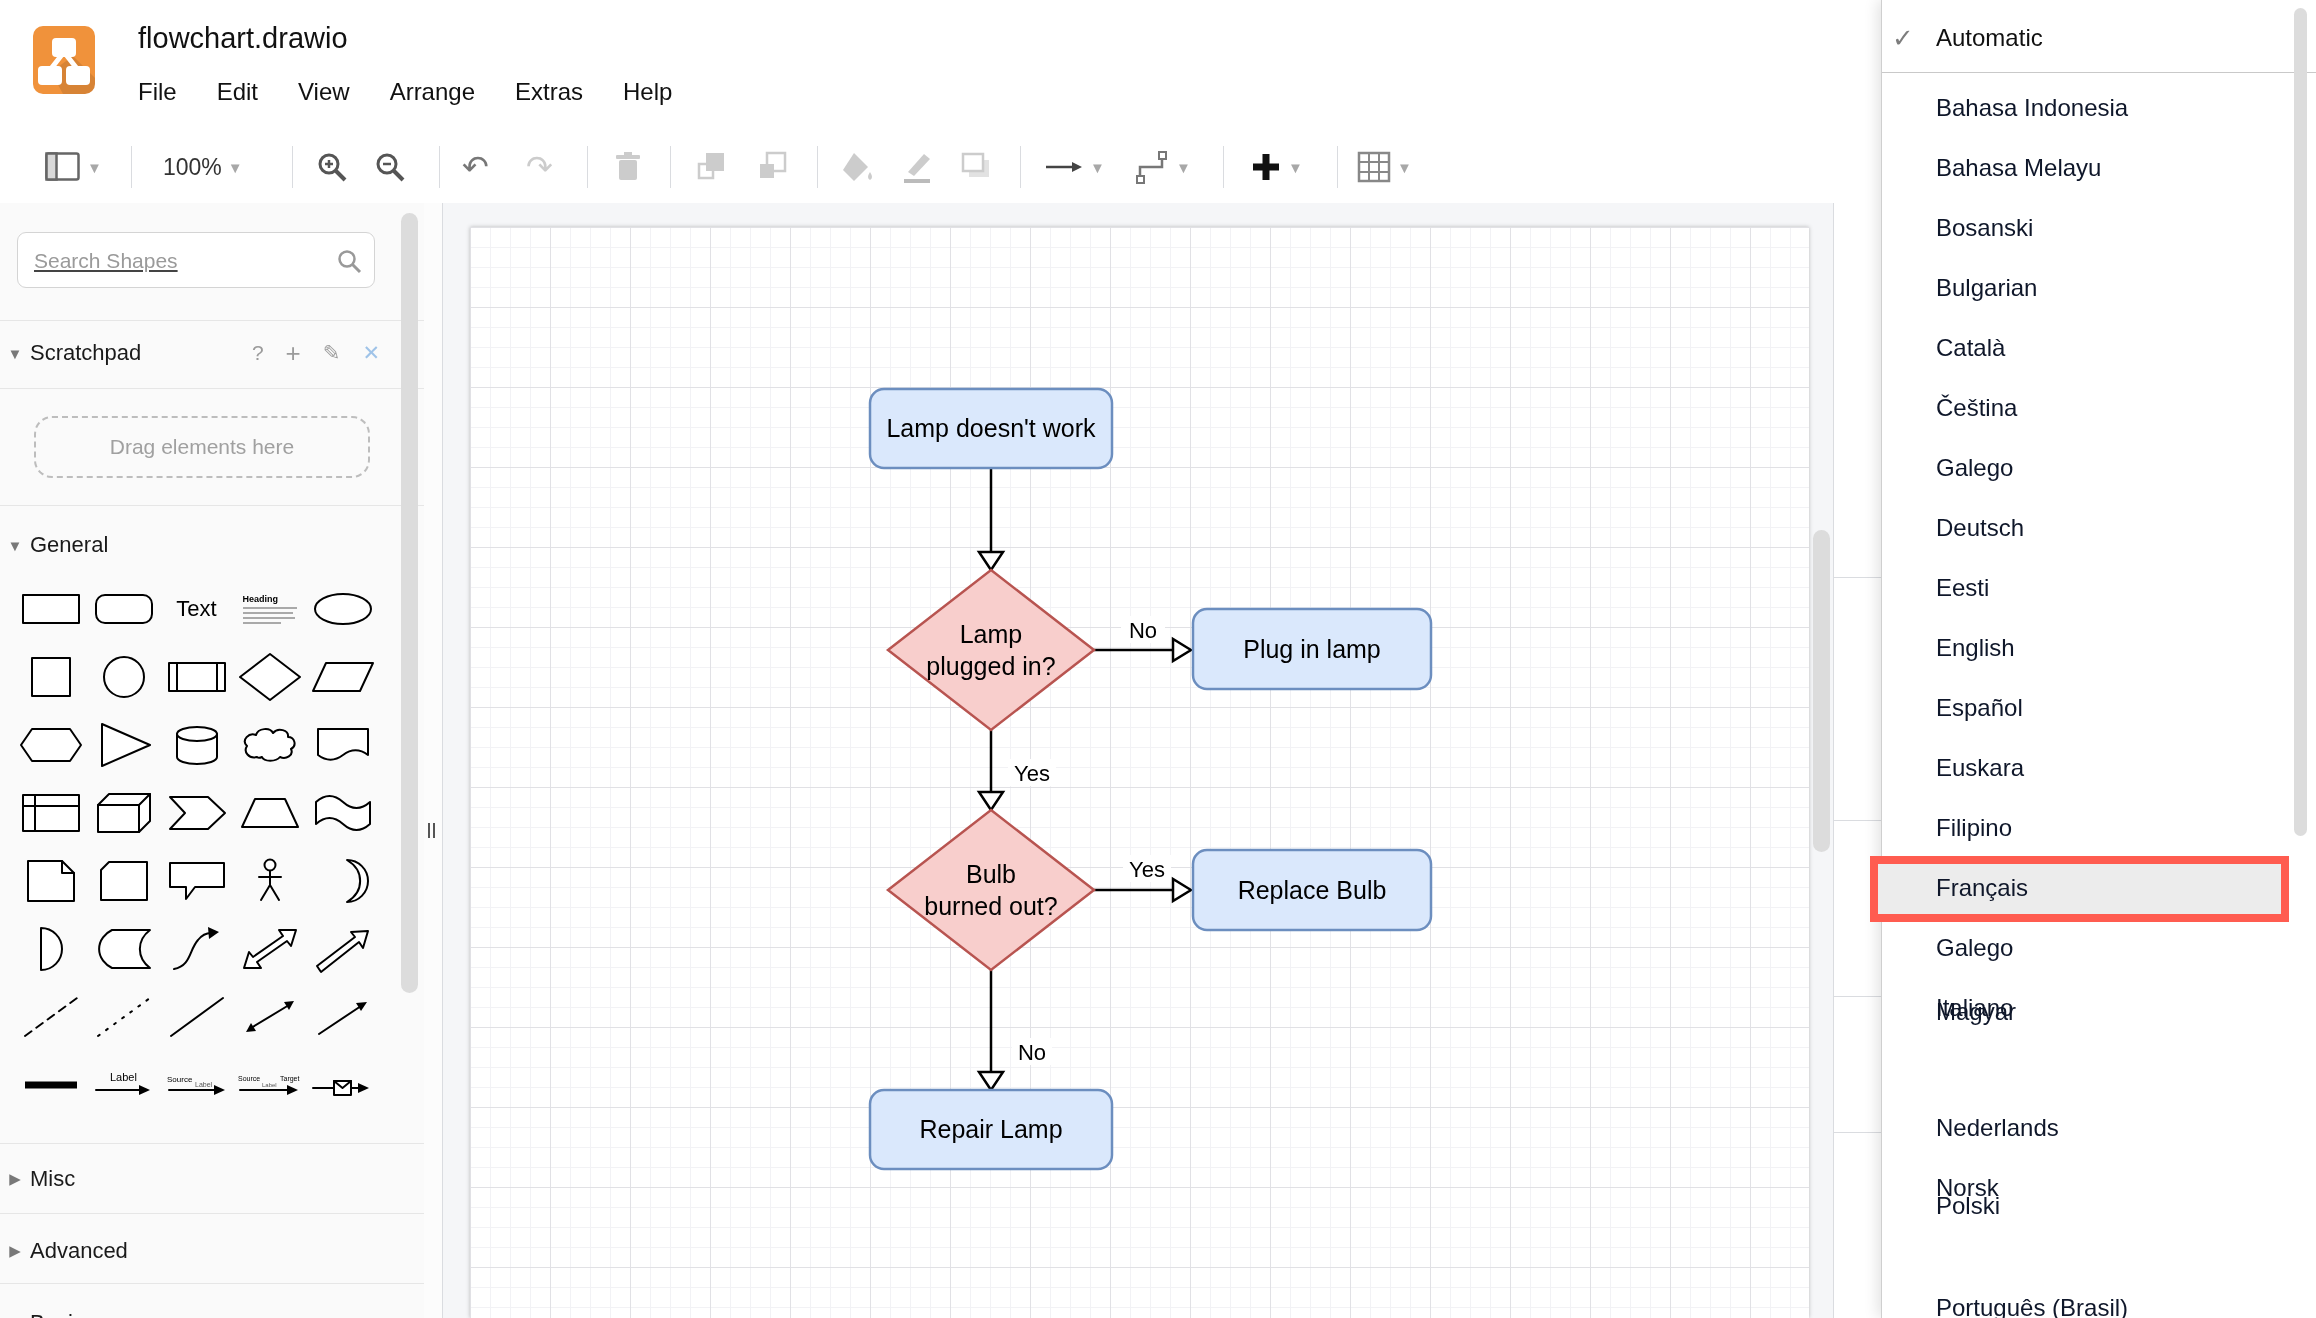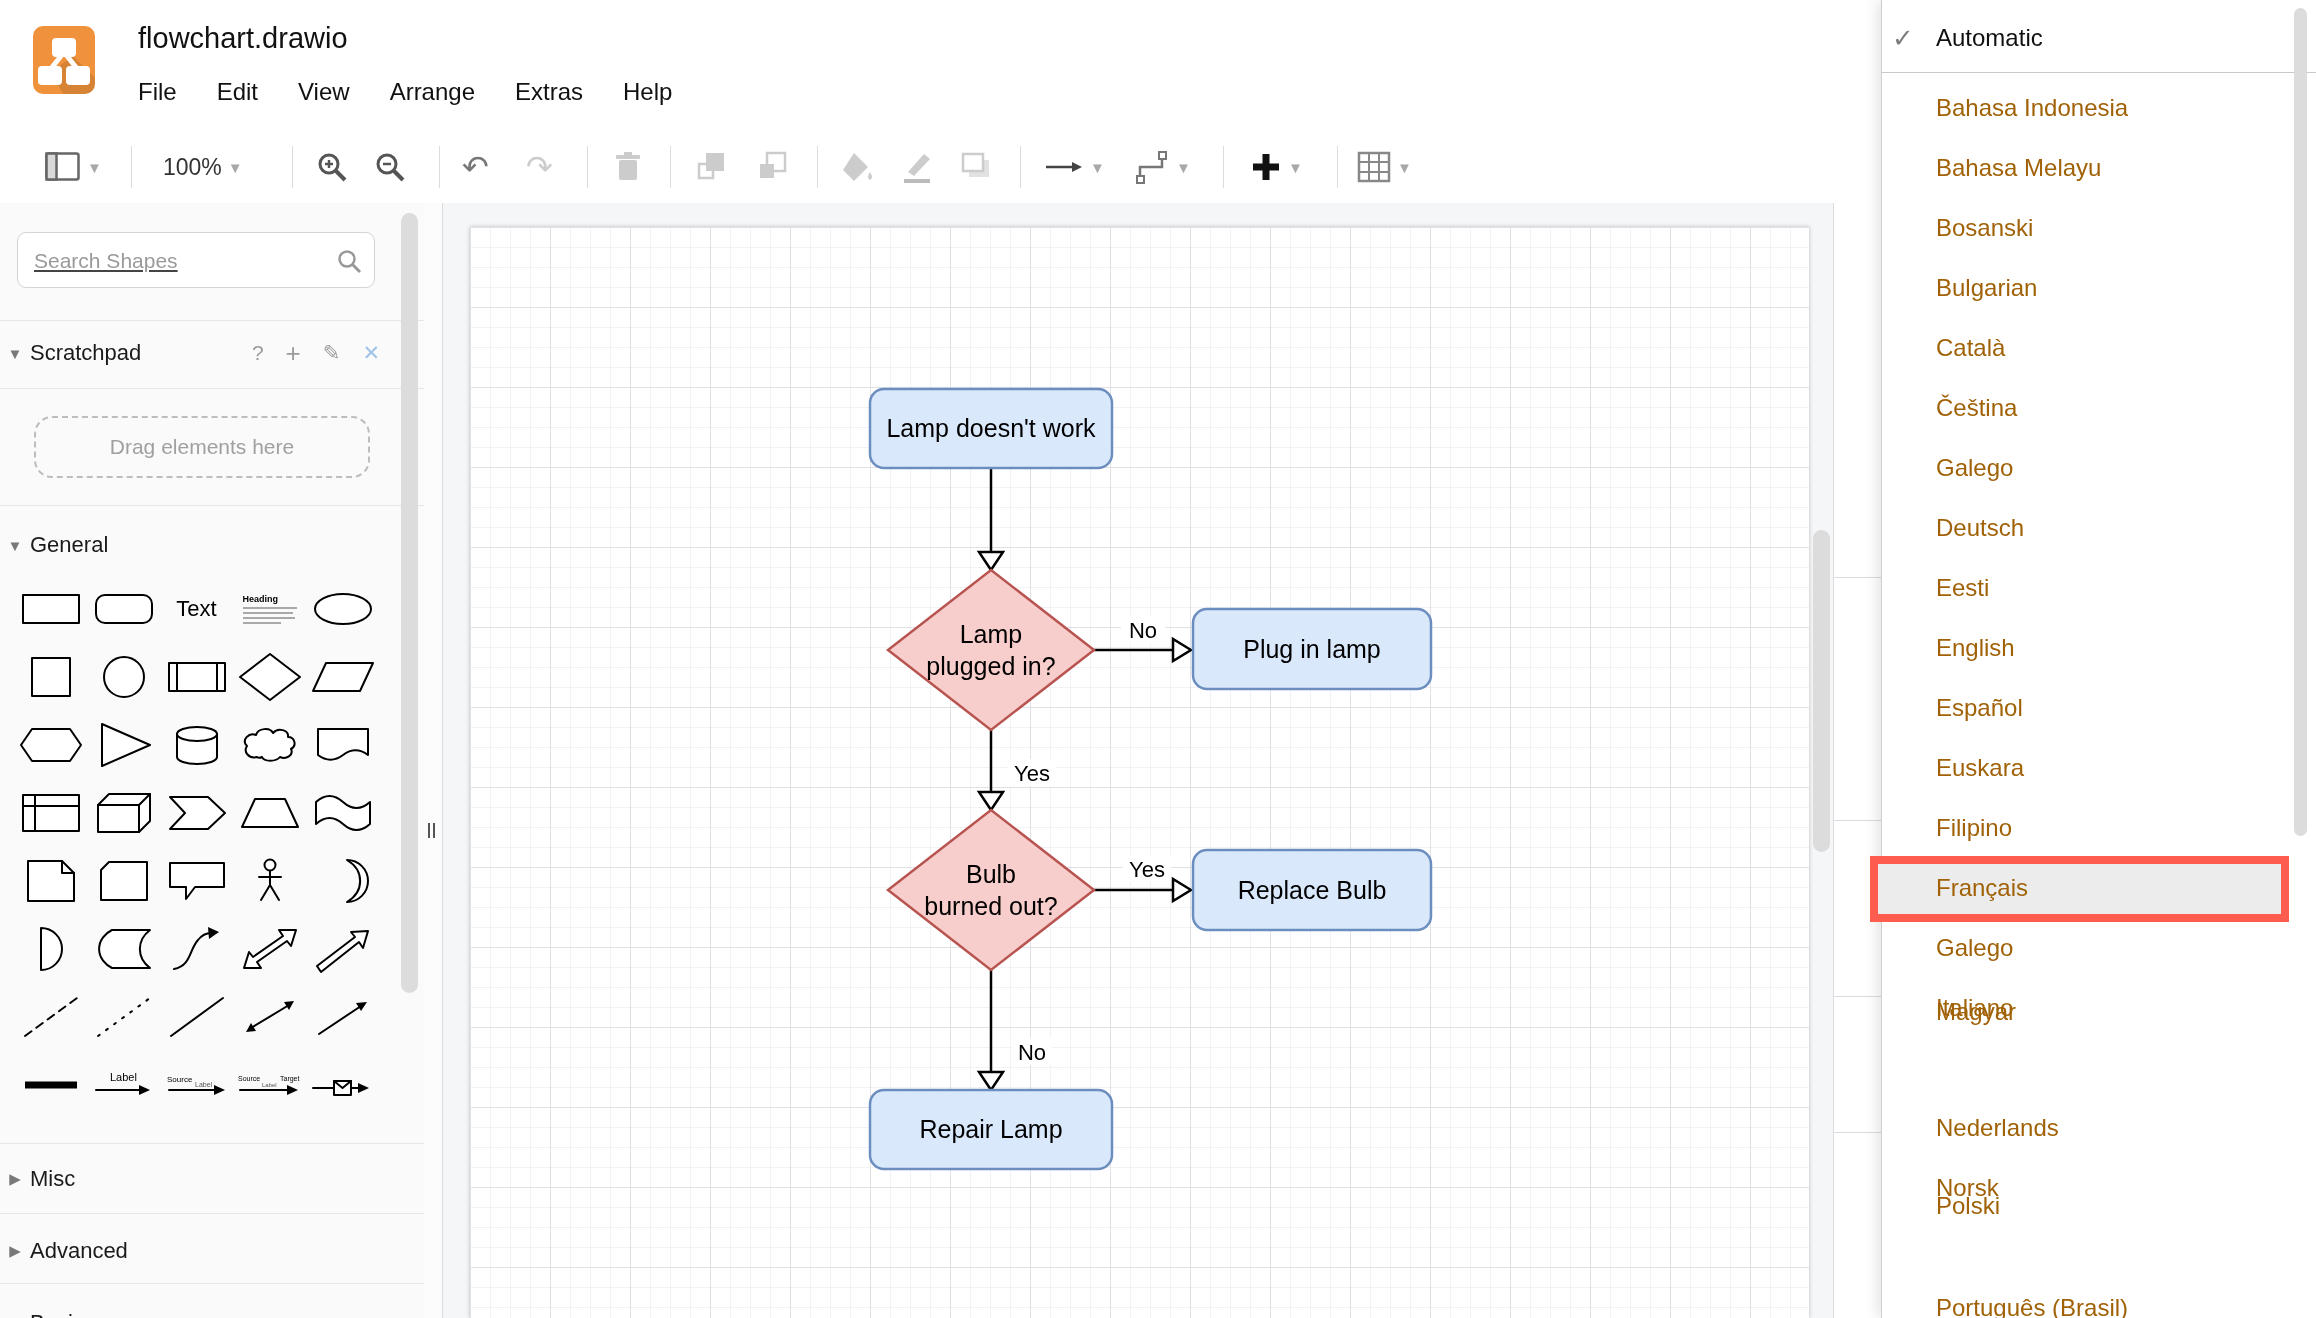--- a/index.html
+++ b/index.html
@@ -58,21 +58,21 @@
   #flow text{font-family:"Liberation Sans",sans-serif;fill:#000;}
   .node-label{font-size:25px;text-anchor:middle;}
   .edge-label{font-size:22px;text-anchor:middle;}
   .edge{stroke:#000;stroke-width:2.5;fill:none;}
   .ahead{stroke:#000;stroke-width:2.5;fill:#fff;}
   
   #rightstrip{position:absolute;left:1833px;top:203px;width:48px;height:1115px;background:#fff;border-left:1px solid #dadce0;box-sizing:border-box;}
   #rightstrip .rdiv{position:absolute;left:0;width:48px;height:1px;background:#dadce0;}
   
   #langmenu{position:absolute;left:1881px;top:0;width:435px;height:1318px;background:#fff;border-left:1px solid #cfcfcf;box-shadow:-3px 0 14px rgba(0,0,0,.12);box-sizing:border-box;z-index:20;}
-  .menu-item{position:absolute;left:54px;height:60px;line-height:60px;font-size:24px;color:#a16207;white-space:nowrap;z-index:3;}
+  .menu-item{position:absolute;left:54px;height:60px;line-height:60px;font-size:24px;color:#0f172a;white-space:nowrap;z-index:3;}
   #auto-row{position:absolute;left:0;top:6px;width:435px;height:64px;}
   #auto-row .chk{position:absolute;left:10px;top:0;height:64px;line-height:64px;font-size:26px;color:#7d7d7d;}
   #auto-row .lbl{position:absolute;left:54px;top:0;height:64px;line-height:64px;font-size:24px;color:#111;}
   #menu-divider{position:absolute;left:0;top:72px;width:435px;height:1px;background:#c9c9c9;}
   .hl-box{position:absolute;left:-12px;width:403px;height:50px;border:8px solid #ff5c50;background:#ececec;z-index:2;}
   #menu-thumb{position:absolute;left:412px;top:8px;width:13px;height:828px;background:#dcdcdc;border-radius:7px;z-index:4;}
 </style>
 </head>
 <body>
 

